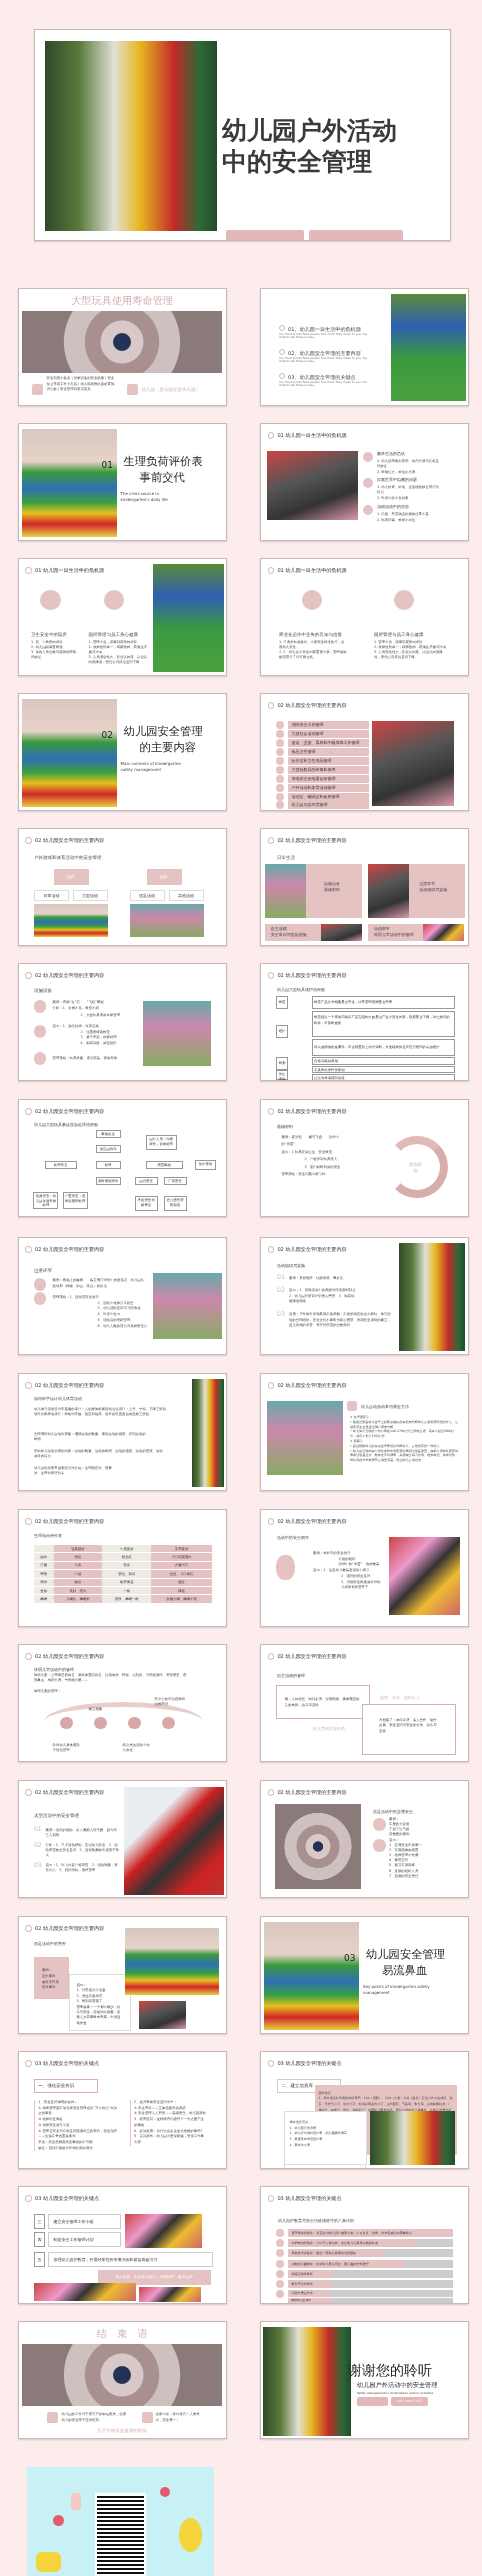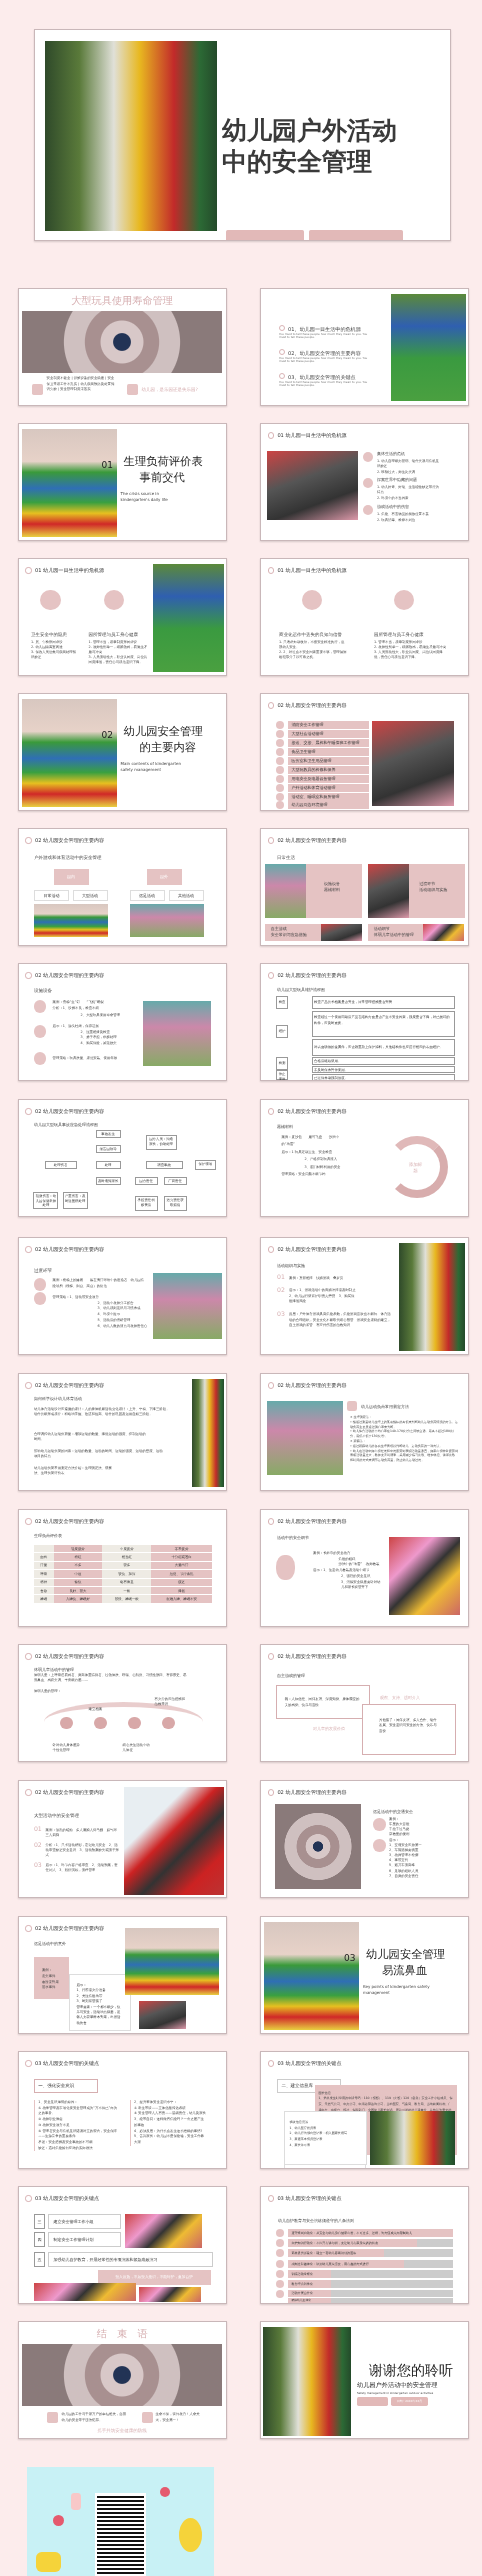--- a/index.html
+++ b/index.html
@@ -624,21 +624,21 @@
   <div class="txt t-pink" style="left:0;width:100%;text-align:center;top:5.7px;font-size:10.2px;line-height:12.5px">结　束　语</div>
   <div class="pic net" style="left:3.4px;top:21.6px;width:200px;height:62px"></div>
   <div class="dot" style="left:28px;top:90px;width:11.3px;height:11.3px;border-radius:1.7px"></div>
   <div class="txt" style="left:43px;top:90px;width:67px;font-size:3.4px;line-height:5.7px">幼儿园的工作与千家万户的幸福相关，忽视幼儿的安全等于违法犯罪。</div>
   <div class="dot" style="left:123px;top:90px;width:11.3px;height:11.3px;border-radius:1.7px"></div>
   <div class="txt" style="left:137px;top:90px;width:45px;font-size:3.4px;line-height:5.7px">生命不保，谈何教育！人命关天，安全第一！</div>
   <div class="txt t-pink" style="left:0;width:100%;text-align:center;top:106px;font-size:4.5px">携手共筑安全健康的防线</div>
 </div>
 <div class="slide s R" style="top:2321px">
   <div class="pic fence" style="left:2.3px;top:4.5px;width:88px;height:109px"></div>
-  <div class="big-title" style="left:108px;top:40px;font-size:14px;line-height:17px">谢谢您的聆听</div>
+  <div class="big-title" style="left:87px;top:40px;font-size:14px;line-height:17px">谢谢您的聆听</div>
   <div class="txt" style="left:96px;top:59px;font-size:6.2px;line-height:8px;color:#222">幼儿园户外活动中的安全管理</div>
   <div class="txt" style="left:96px;top:68px;font-size:2.8px">Safety management in kindergarten outdoor activities</div>
   <div class="pill" style="left:96px;top:75px;width:31px;height:9px"></div>
   <div class="pill txt" style="left:130px;top:75px;width:37px;height:9px;color:#fff;font-size:2.8px;line-height:9px;text-align:center">日期：20XX年XX月</div>
 </div>
 
 <div class="qr" style="top:2467px;height:169px;top:2467px">
   <div style="position:absolute;left:68px;top:25.5px;width:51px;height:83px;background:repeating-linear-gradient(0deg,#111 0 2.3px,#fff 2.3px 4px),#fff;border:2.3px solid #fff"></div>
 
   <div style="position:absolute;left:25.5px;top:48px;width:11.3px;height:11.3px;border-radius:50%;background:#e55a6e"></div>

